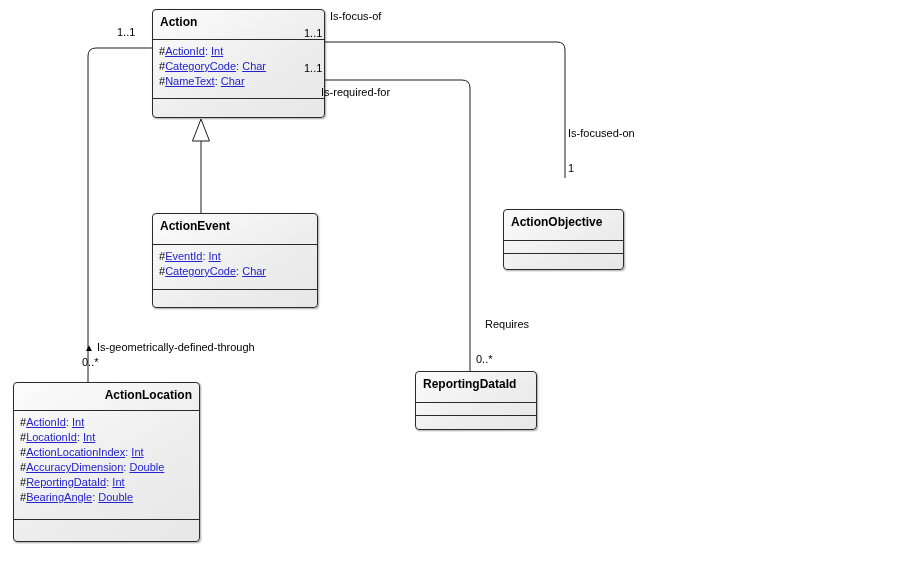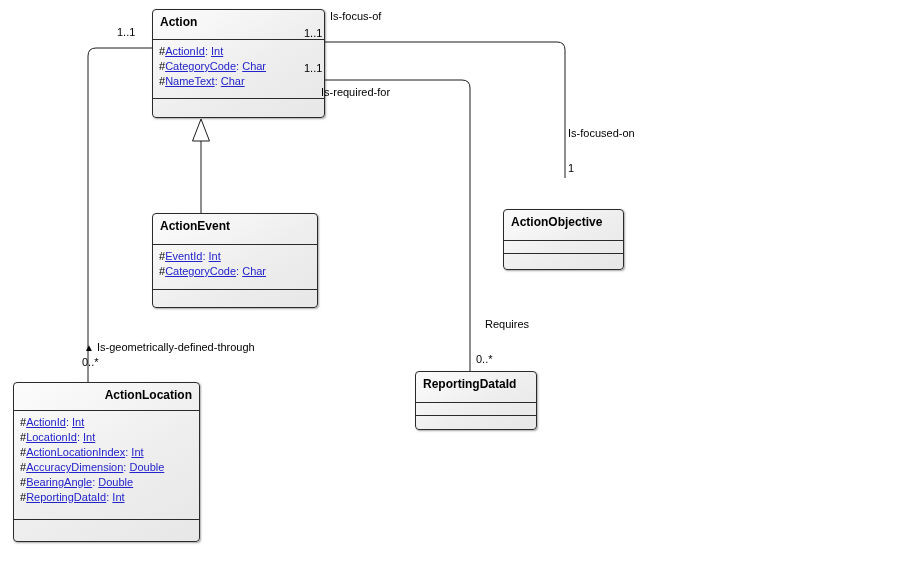--- a/index.html
+++ b/index.html
@@ -101,22 +101,22 @@
     <div class="uml-comp uml-fill"></div>
   </div>
 
   <div class="uml-class" style="left:13px;top:382px;width:187px;height:160px;">
     <div class="uml-title" style="height:27px;text-align:right;">ActionLocation</div>
     <div class="uml-comp uml-attrs" style="height:109px;">
       <div class="attr"><span class="vis">#</span><span class="lnk">ActionId</span><span class="sep">: </span><span class="lnk">Int</span></div>
       <div class="attr"><span class="vis">#</span><span class="lnk">LocationId</span><span class="sep">: </span><span class="lnk">Int</span></div>
       <div class="attr"><span class="vis">#</span><span class="lnk">ActionLocationIndex</span><span class="sep">: </span><span class="lnk">Int</span></div>
       <div class="attr"><span class="vis">#</span><span class="lnk">AccuracyDimension</span><span class="sep">: </span><span class="lnk">Double</span></div>
+      <div class="attr"><span class="vis">#</span><span class="lnk">ReportingDataId</span><span class="sep">: </span><span class="lnk">Int</span></div>
       <div class="attr"><span class="vis">#</span><span class="lnk">BearingAngle</span><span class="sep">: </span><span class="lnk">Double</span></div>
-      <div class="attr"><span class="vis">#</span><span class="lnk">ReportingDataId</span><span class="sep">: </span><span class="lnk">Int</span></div>
     </div>
     <div class="uml-comp uml-fill"></div>
   </div>
 
   <div class="edge-label" style="left:117px;top:26px;">1..1</div>
   <div class="edge-label" style="left:330px;top:10px;">Is-focus-of</div>
   <div class="edge-label" style="left:304px;top:27px;">1..1</div>
   <div class="edge-label" style="left:304px;top:62px;">1..1</div>
   <div class="edge-label" style="left:321px;top:86px;">Is-required-for</div>
   <div class="edge-label" style="left:568px;top:127px;">Is-focused-on</div>

